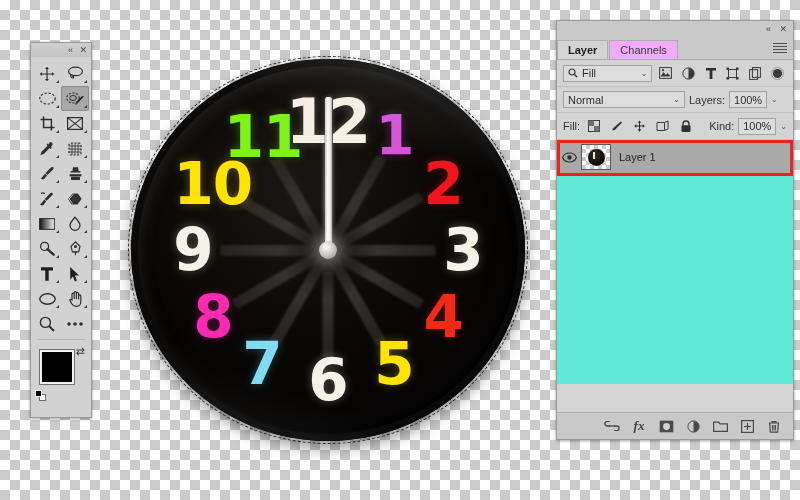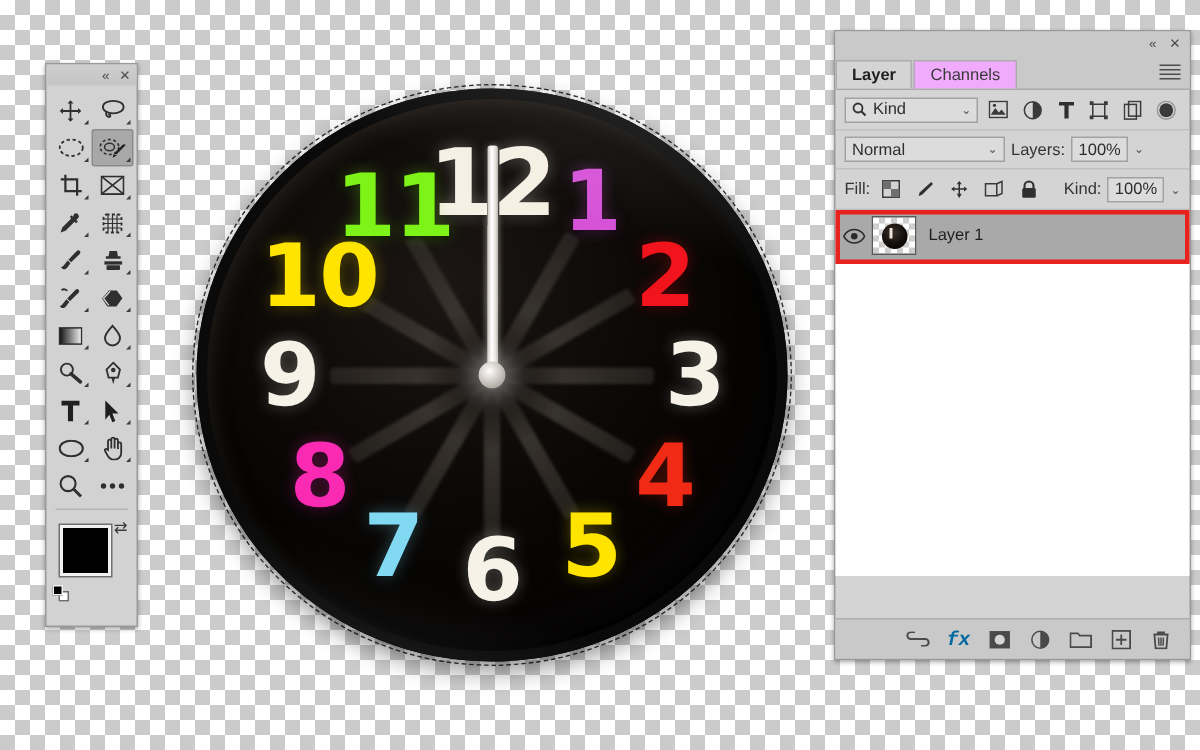--- a/index.html
+++ b/index.html
@@ -320,21 +320,21 @@
     width: 19px; height: 18px;
     display: flex; align-items: center; justify-content: center;
     cursor: pointer;
     border-radius: 2px;
   }
   .lbl { font-size: 11px; color: #333; white-space: nowrap; }
 
   
   #layer-list {
     position: relative;
-    background: #ffffff;
+    background: #5eead4;
     height: 244px;
   }
   .layer-row {
     display: flex;
     align-items: center;
     height: 34px;
     border-bottom: 1px solid #c3c3c3;
     cursor: pointer;
   }
   .layer-row.selected { background: #a9a9a9; }
@@ -649,21 +649,21 @@
           <span></span>
       </div>
     </div>
 
     <div class="row">
       <div class="field" style="width:92px">
         <svg width="10" height="10" viewBox="0 0 10 10">
           <circle cx="4" cy="4" r="3" fill="none" stroke="#333" stroke-width="1.2"></circle>
           <line x1="6.2" y1="6.2" x2="9" y2="9" stroke="#333" stroke-width="1.4"></line>
         </svg>
-        <span style="margin-left:4px">Kind</span>
+        <span style="margin-left:4px">Fill</span>
         <span class="caret">⌄</span>
       </div>
 
       <div class="iconbtn">
         <svg width="13" height="12" viewBox="0 0 13 12">
             <rect x=".6" y=".6" width="11.8" height="10.8" fill="none" stroke="#3a3a3a"></rect>
             <path d="M1.5 9.5 4.5 5l2.4 3 1.8-2 2.8 3.5z" fill="#3a3a3a"></path>
             <circle cx="4" cy="3.2" r="1.1" fill="#3a3a3a"></circle>
           </svg>
       </div>
@@ -695,21 +695,21 @@
       </div>
       <div class="iconbtn" style="margin-left:auto">
         <svg width="13" height="13" viewBox="0 0 13 13">
             <circle cx="6.5" cy="6.5" r="4.6" fill="#3a3a3a"></circle>
             <circle cx="6.5" cy="6.5" r="6" fill="none" stroke="#9a9a9a"></circle>
           </svg>
       </div>
     </div>
 
     <div class="row">
-      <div class="field" style="width:107px">
+      <div class="field" style="width:122px">
         <span>Normal</span>
         <span class="caret">⌄</span>
       </div>
       <span class="lbl">Layers:</span>
       <div class="field" style="width:38px;justify-content:center">
         <span>100%</span>
       </div>
       <span class="caret" style="font-size:8px;color:#555">⌄</span>
     </div>
 
@@ -769,21 +769,21 @@
       </div>
 
     <div id="layers-footer">
       <div class="iconbtn">
         <svg width="16" height="10" viewBox="0 0 16 10">
             <path d="M6 5H3.2a2.3 2.3 0 1 1 0-4.6H6M10 5h2.8a2.3 2.3 0 1 1 0 4.6H10" fill="none" stroke="#4a4a4a" stroke-width="1.3"></path>
             <line x1="5" y1="5" x2="11" y2="5" stroke="#4a4a4a" stroke-width="1.3"></line>
           </svg>
       </div>
       <div class="iconbtn">
-        <span style="font-family:Liberation Mono, monospace;font-style:italic;font-weight:bold;font-size:13px;color:#0369a1">fx</span>
+        <span style="font-family:Liberation Serif, serif;font-style:italic;font-weight:bold;font-size:13px;color:#404040">fx</span>
       </div>
       <div class="iconbtn">
         <svg width="15" height="13" viewBox="0 0 15 13">
             <rect x=".7" y=".7" width="13.6" height="11.6" fill="#4a4a4a"></rect>
             <circle cx="7.5" cy="6.5" r="3.4" fill="#d5d5d5"></circle>
           </svg>
       </div>
       <div class="iconbtn">
         <svg width="13" height="13" viewBox="0 0 13 13">
             <circle cx="6.5" cy="6.5" r="5.6" fill="none" stroke="#4a4a4a"></circle>

